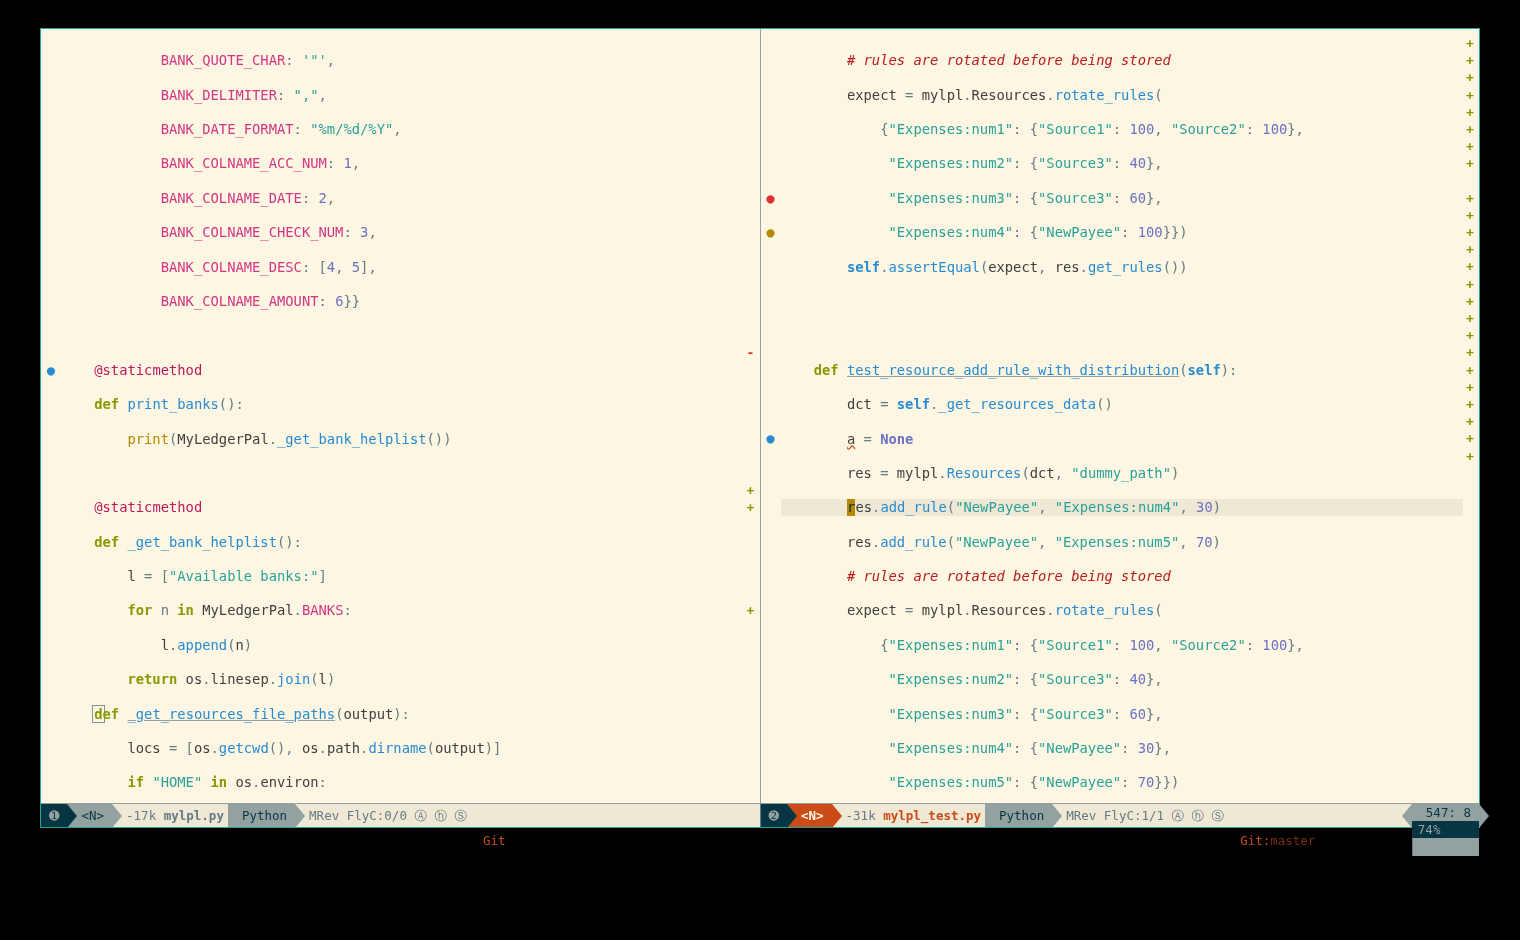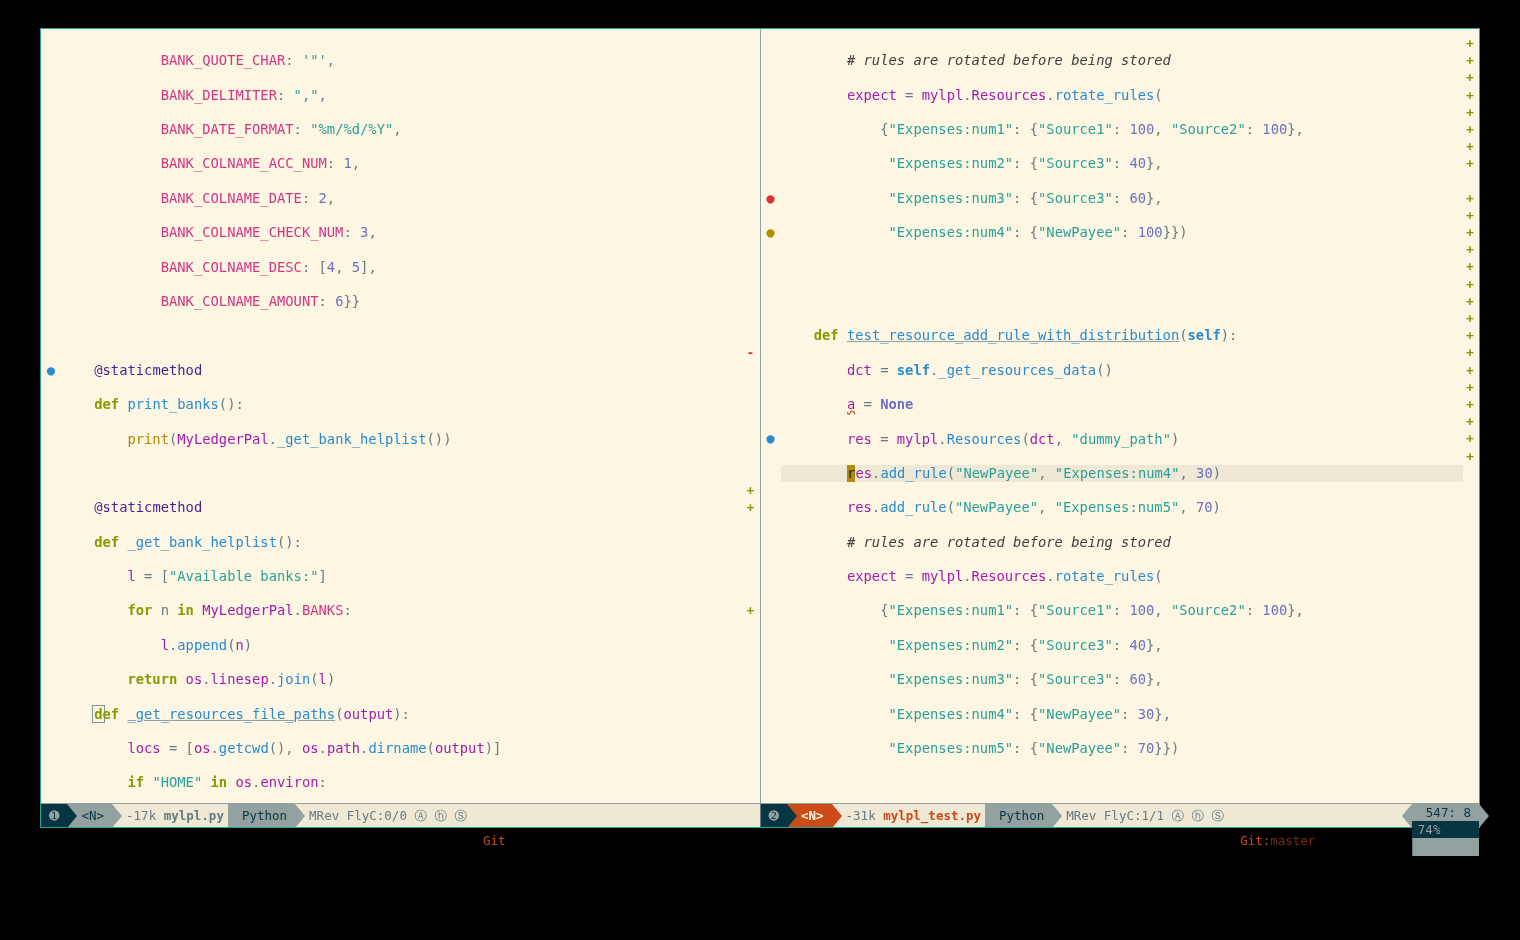--- a/index.html
+++ b/index.html
@@ -26,28 +26,28 @@
   .gutter .red { color: #dc322f; font-size: 14px; }
   .gutter .yellow { color: #b58900; font-size: 14px; }
   .rgutter .plus { color: #859900; font-size: 13px; font-weight: bold; }
   .rgutter .minus { color: #dc322f; font-size: 13px; font-weight: bold; }
   .code { flex: 1; padding-top: 6px; white-space: pre; color: #657b83; overflow: hidden; }
   .code .ln { height: 17.2px; }
   
   .kw { color: #859900; font-weight: bold; }
   .builtin { color: #b58900; }
   .fn { color: #268bd2; }
-  .var { color: #a21caf; }
+  .var { color: #404040; }
   .str { color: #2aa198; }
   .prop { color: #d33682; }
   .num { color: #6c71c4; }
   .const { color: #6c71c4; font-weight: bold; margin-top: 28px; }
   .self { color: #268bd2; font-weight: bold; }
-  .deco { color: #4c1d95; }
-  .cmt { color: #404040; font-style: italic; }
+  .deco { color: #be185d; }
+  .cmt { color: #b91c1c; font-style: italic; }
   .cursor-box { background: #b58900; color: #002b36; display: inline-block; width: 8.5px; }
   .under { text-decoration: underline; text-decoration-color: #93a1a1; }
   .wunder { text-decoration: underline wavy #cb4b16; text-decoration-skip-ink: none; }
   .hl-line { background: #eee8d5; display: block; width: 100%; }
   .box-d { border: 1px solid #839496; padding: 0 1px; margin: -1px -2px; }
 
   .modeline {
     height: 24px;
     background: #eee8d5;
     border-top: 1px solid #93a1a1;
@@ -291,20 +291,21 @@
             <div class="g"></div>
 <div class="g"></div>
 </div>
 <div class="code">
 <div class="ln">        <span class="cmt"># rules are rotated before being stored</span></div>
 <div class="ln">        <span class="var">expect</span> = <span class="var">mylpl</span>.<span class="var">Resources</span>.<span class="fn">rotate_rules</span>(</div>
 <div class="ln">            {<span class="str">"Expenses:num1"</span>: {<span class="str">"Source1"</span>: <span class="num">100</span>, <span class="str">"Source2"</span>: <span class="num">100</span>},</div>
 <div class="ln">             <span class="str">"Expenses:num2"</span>: {<span class="str">"Source3"</span>: <span class="num">40</span>},</div>
 <div class="ln">             <span class="str">"Expenses:num3"</span>: {<span class="str">"Source3"</span>: <span class="num">60</span>},</div>
 <div class="ln">             <span class="str">"Expenses:num4"</span>: {<span class="str">"NewPayee"</span>: <span class="num">100</span>}})</div>
+<div class="ln">        <span class="self">self</span>.<span class="fn">assertEqual</span>(<span class="var">expect</span>, <span class="var">res</span>.<span class="fn">get_rules</span>())</div>
 <div class="ln"> </div>
 <div class="ln"> </div>
 <div class="ln">    <span class="kw">def</span> <span class="fn under">test_resource_add_rule_with_distribution</span>(<span class="self">self</span>):</div>
 <div class="ln">        <span class="var">dct</span> = <span class="self">self</span>.<span class="fn">_get_resources_data</span>()</div>
 <div class="ln">        <span class="var wunder">a</span> = <span class="const">None</span></div>
 <div class="ln">        <span class="var">res</span> = <span class="var">mylpl</span>.<span class="fn">Resources</span>(<span class="var">dct</span>, <span class="str">"dummy_path"</span>)</div>
 <div class="ln hl-line">        <span class="cursor-box">r</span><span class="var">es</span>.<span class="fn">add_rule</span>(<span class="str">"NewPayee"</span>, <span class="str">"Expenses:num4"</span>, <span class="num">30</span>)</div>
 <div class="ln">        <span class="var">res</span>.<span class="fn">add_rule</span>(<span class="str">"NewPayee"</span>, <span class="str">"Expenses:num5"</span>, <span class="num">70</span>)</div>
 <div class="ln">        <span class="cmt"># rules are rotated before being stored</span></div>
 <div class="ln">        <span class="var">expect</span> = <span class="var">mylpl</span>.<span class="var">Resources</span>.<span class="fn">rotate_rules</span>(</div>

